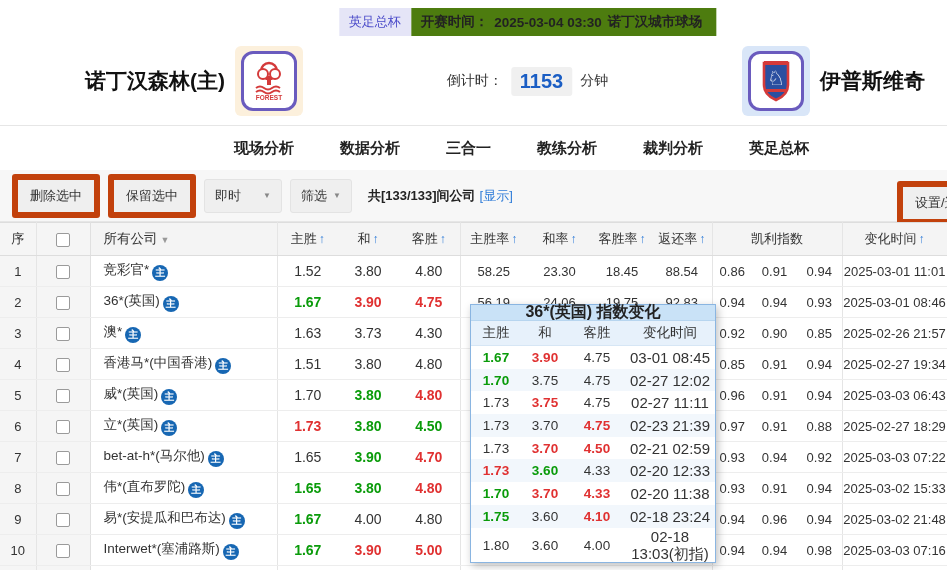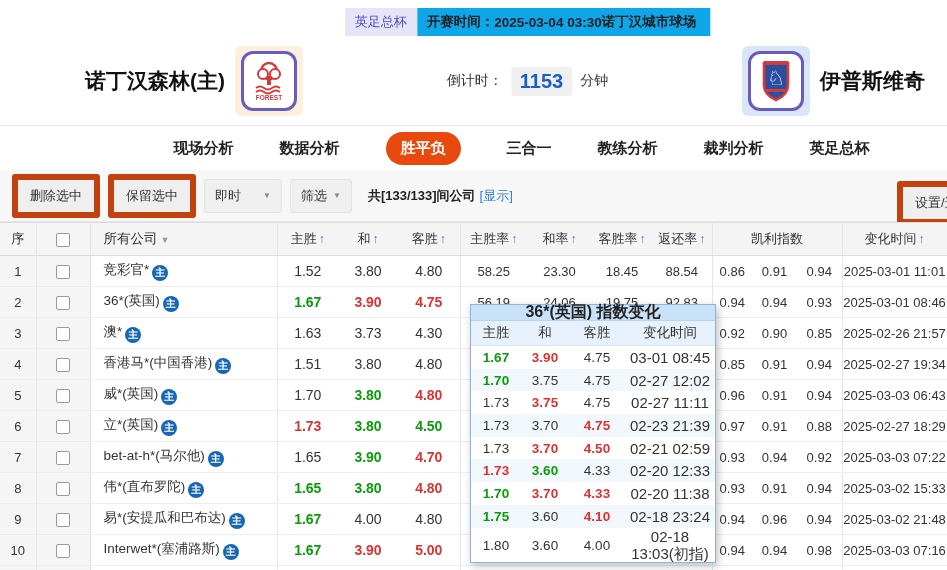--- a/index.html
+++ b/index.html
@@ -4,21 +4,21 @@
 <style>
   * { margin:0; padding:0; box-sizing:border-box; }
   html,body { background:#fff; }
   body { font-family:"Liberation Sans","DejaVu Sans",sans-serif; color:#333; }
   .page { position:relative; width:947px; height:570px; overflow:hidden; background:#fff; }
 
   
   .topbar { position:absolute; top:8px; left:50%; transform:translateX(-50%); margin-left:54px;
             display:inline-flex; align-items:stretch; height:28px; font-size:13px; white-space:nowrap; }
   .league-badge { background:#e5e5f7; color:#4a4ac9; display:flex; align-items:center; padding:0 10px; }
-  .kickoff { background:#0ea5e9; color:#222; font-weight:bold; display:flex; align-items:center; padding:0 14px 0 10px; font-size:13.5px; }
+  .kickoff { background:#4d7c0f; color:#222; font-weight:bold; display:flex; align-items:center; gap:6px; padding:0 14px 0 10px; font-size:13.5px; }
 
   
   .match-header { position:absolute; top:36px; left:0; width:947px; height:90px; border-bottom:1px solid #e6e6e6; background:#fff; }
   .team { position:absolute; top:0; height:90px; display:flex; align-items:center; gap:10px; }
   .team.home { left:85px; }
   .team.away { left:742px; }
   .team-name { font-size:21px; font-weight:bold; color:#111; white-space:nowrap; }
   .logo-box { width:68px; height:70px; border-radius:6px; display:flex; align-items:center; justify-content:center; }
   .logo-box.home-bg { background:#fcf0dc; }
   .logo-box.away-bg { background:#d9e6f8; }
@@ -130,21 +130,20 @@
           </svg>
         </span>
       </span>
       <span class="team-name">伊普斯维奇</span>
     </div>
   </div>
 
   <div class="nav" id="nav-tabs">
       <span class="tab">现场分析</span>
       <span class="tab">数据分析</span>
-      <span class="tab active">胜平负</span>
       <span class="tab">三合一</span>
       <span class="tab">教练分析</span>
       <span class="tab">裁判分析</span>
       <span class="tab">英足总杯</span>
     </div>
 
   <div class="toolbar">
     <button class="tb-btn">删除选中</button>
     <button class="tb-btn">保留选中</button>
     <div class="tb-select wide">

